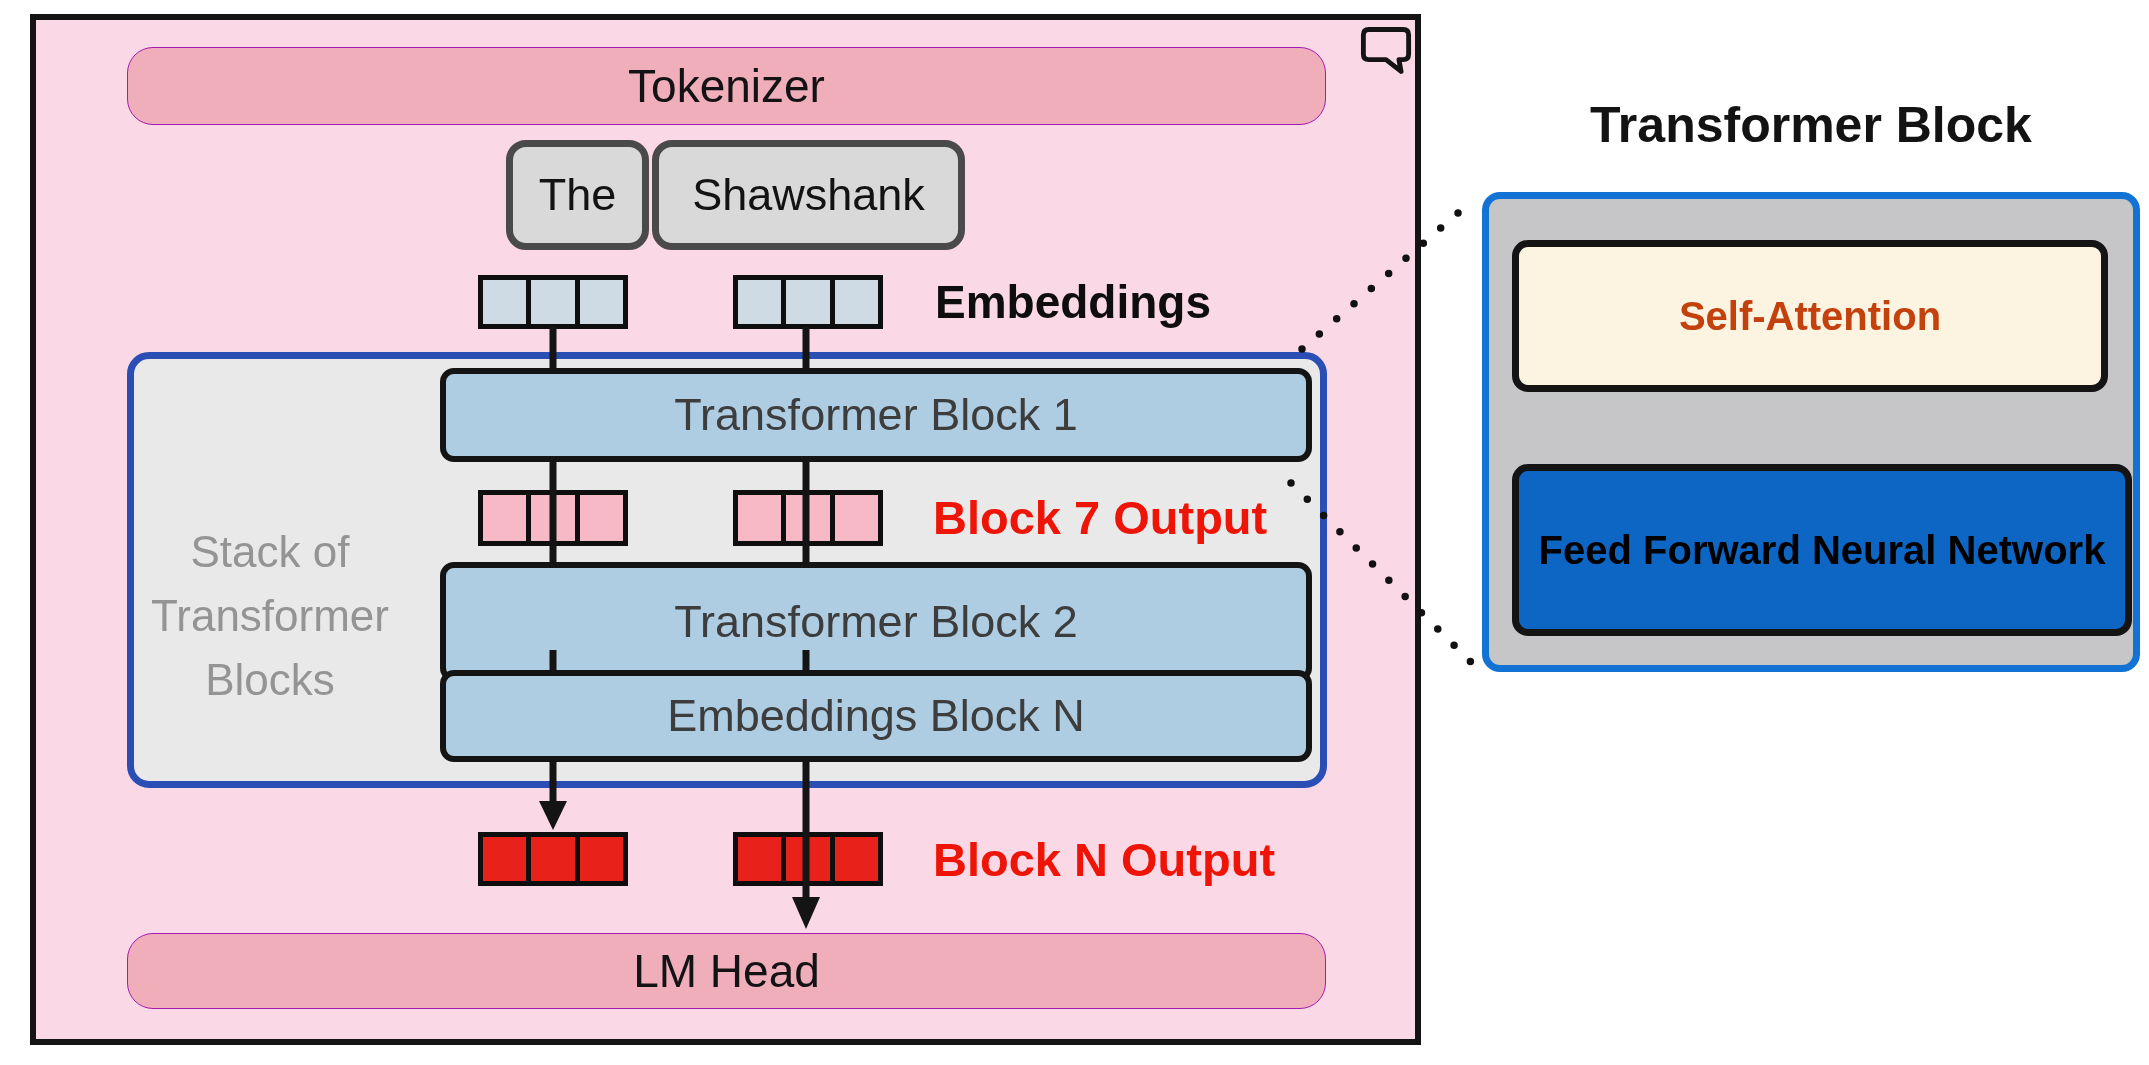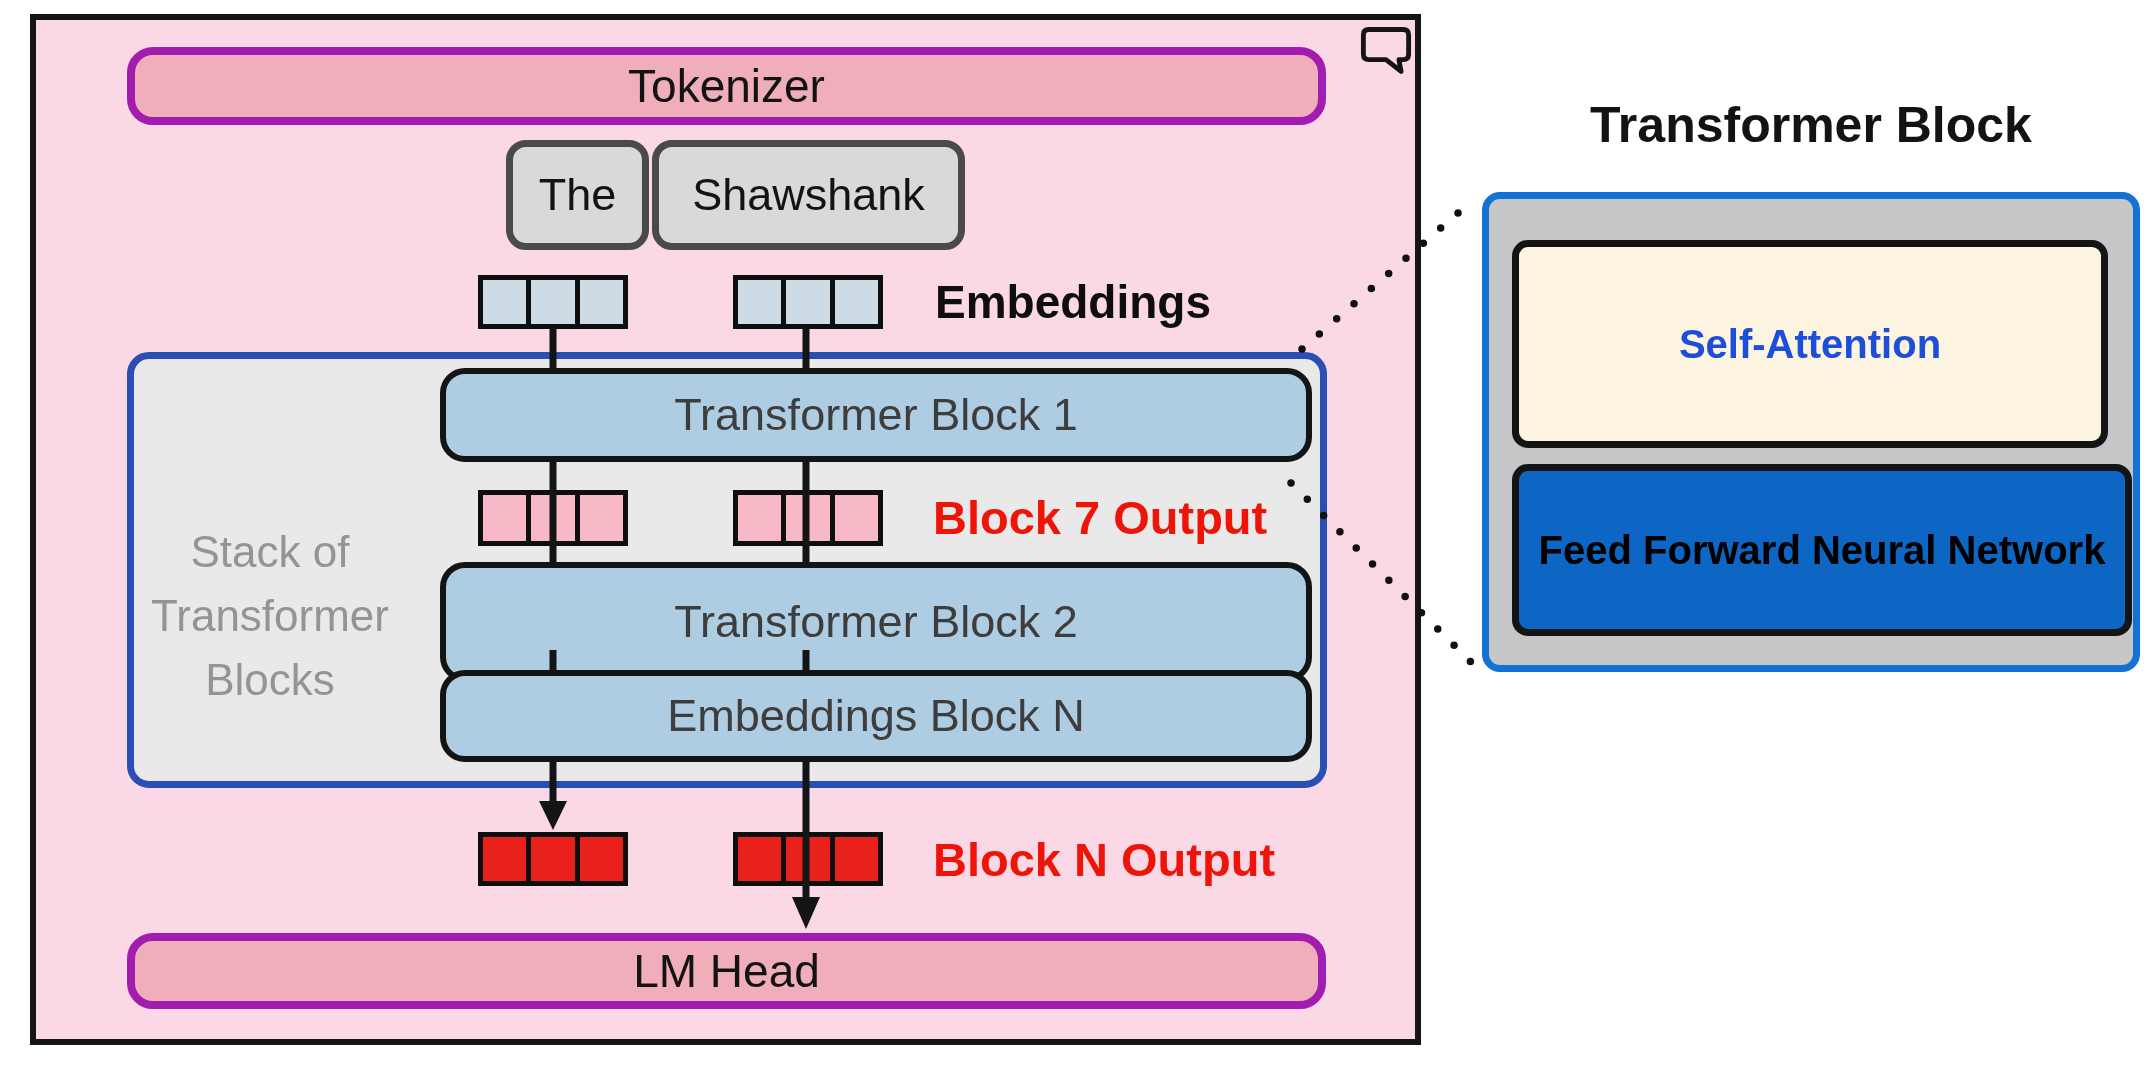--- a/index.html
+++ b/index.html
@@ -4,21 +4,21 @@
 <style>
   html,body{margin:0;padding:0;background:#ffffff;}
   .canvas{
     position:relative;width:2149px;height:1065px;background:#ffffff;
     font-family:"Liberation Sans","DejaVu Sans",sans-serif;overflow:hidden;
   }
   .abs{position:absolute;box-sizing:border-box;}
   
   .left-panel{left:30px;top:14px;width:1391px;height:1031px;background:#fbd8e5;border:6px solid #141414;}
   .tokenizer-bar,.lm-bar{
-    left:127px;width:1199px;background:#f0aebb;border:8px solid #a21caf;border-radius:26px;
+    left:127px;width:1199px;background:#f0aebb;border:1px solid #a21caf;border-radius:26px;
     display:flex;align-items:center;justify-content:center;font-size:46px;color:#131313;
   }
   .tokenizer-bar{top:47px;height:78px;}
   .lm-bar{top:933px;height:76px;}
   .token-box{
     top:140px;height:110px;background:#d9d9d9;border:7px solid #4a4a4a;border-radius:20px;
     display:flex;align-items:center;justify-content:center;font-size:45px;color:#131313;
   }
   .token-the{left:482px;width:143px;margin-left:24px;}
   .token-shawshank{left:652px;width:313px;}
@@ -31,38 +31,38 @@
   .red-row{top:832px;height:54px;}
   .red-row .cell{background:#e9211b;}
   .g1{left:478px;} .g2{left:733px;}
   .embeddings-label{left:935px;top:275px;height:54px;display:flex;align-items:center;
     font-size:46px;font-weight:bold;color:#0e0e0e;}
   .stack-box{left:127px;top:352px;width:1200px;height:436px;background:#e9e9e9;
     border:7px solid #2b4eb5;border-radius:22px;}
   .stack-label{left:120px;top:520px;width:300px;text-align:center;font-size:44px;
     line-height:1.45;color:#949494;}
   .tblock{
-    left:440px;width:872px;background:#aecde2;border:6px solid #141414;border-radius:25px;
+    left:440px;width:872px;background:#aecde2;border:6px solid #141414;border-radius:14px;
     display:flex;align-items:center;justify-content:center;font-size:45px;color:#3d3d3d;
   }
   .tblock-1{top:368px;height:94px;}
   .tblock-2{top:562px;height:120px;}
   .tblock-n{top:670px;height:92px;}
   .red-label{left:933px;height:58px;display:flex;align-items:center;
     font-size:47px;font-weight:bold;color:#ee1407;}
   .block1-out{top:488px;}
   .blockn-out{top:830px;}
   
   .right-title{left:1482px;top:96px;width:658px;text-align:center;font-size:50px;
     font-weight:bold;color:#131313;}
   .detail-box{left:1482px;top:192px;width:658px;height:480px;background:#c6c6c8;
     border:7px solid #1273d4;border-radius:18px;}
-  .sa-box{left:1512px;top:240px;width:596px;height:208px;background:#fdf3e1;
+  .sa-box{left:1512px;top:240px;width:596px;height:152px;background:#fdf3e1;
     border:7px solid #141414;border-radius:16px;display:flex;align-items:center;
-    justify-content:center;font-size:40px;font-weight:bold;color:#1d4ed8;}
+    justify-content:center;font-size:40px;font-weight:bold;color:#c2410c;}
   .ffnn-box{left:1512px;top:464px;width:620px;height:172px;background:#0d66c3;
     border:7px solid #141414;border-radius:16px;display:flex;align-items:center;
     justify-content:center;font-size:40px;font-weight:bold;color:#000000;}
   .overlay{left:0;top:0;width:2149px;height:1065px;pointer-events:none;}
   .bubble{left:1358px;top:26px;width:56px;height:50px;}
 </style>
 </head>
 <body>
 
 <div class="canvas">

